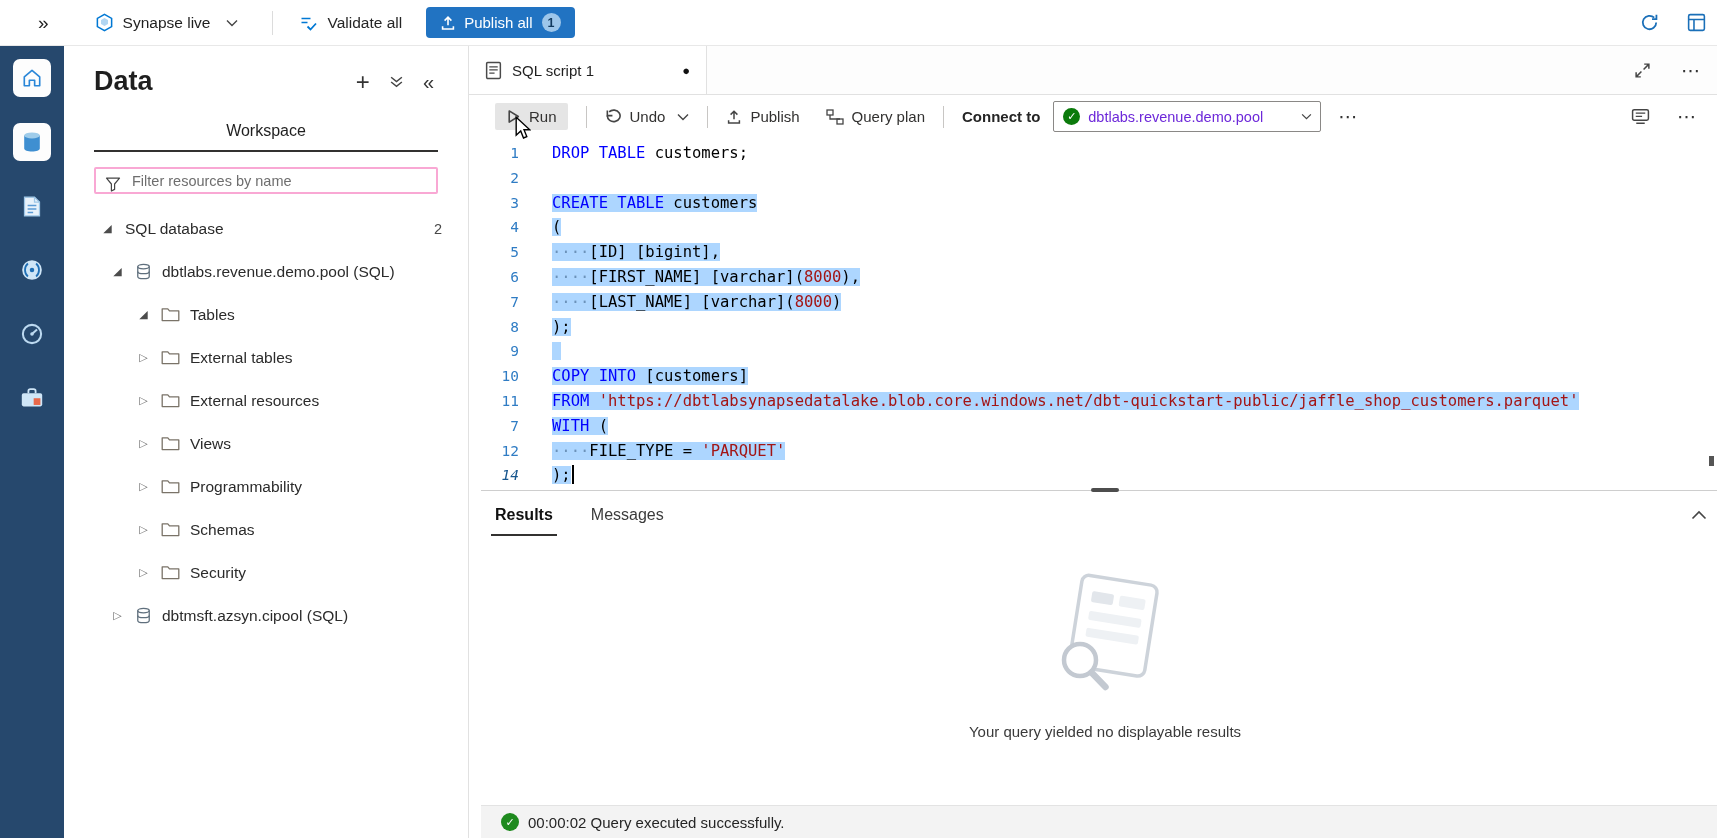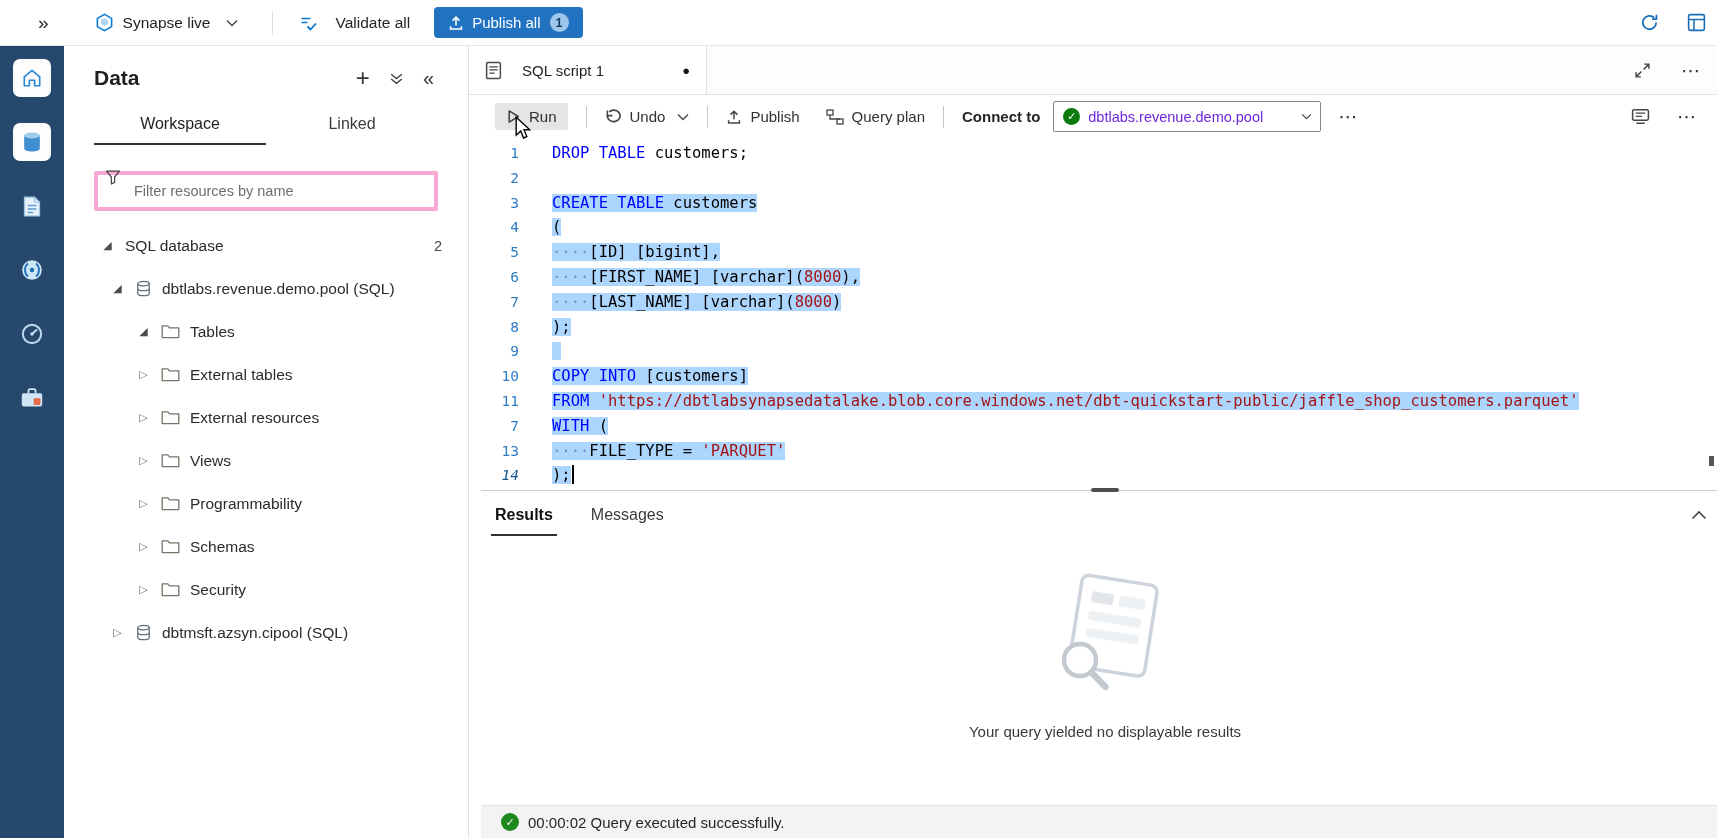--- a/index.html
+++ b/index.html
@@ -9,71 +9,71 @@
 
   
   .topbar { position:absolute; top:0; left:0; width:1717px; height:46px; background:#fff;
             border-bottom:1px solid #e8e8e8; display:flex; align-items:center; z-index:6; }
   .nav-expand { margin-left:38px; font-size:19px; color:#1f1f1f; cursor:pointer; line-height:1; }
   .mode-select { display:flex; align-items:center; margin-left:46px; cursor:pointer; }
   .mode-select .hex-ic { display:flex; }
   .mode-label { margin-left:9px; font-size:15.5px; color:#1f1f1f; }
   .mode-select .chev { margin-left:16px; display:flex; }
   .vdiv { width:1px; height:24px; background:#dcdcdc; margin-left:34px; }
-  .validate-btn { display:flex; align-items:flex-start; margin-left:26px; cursor:pointer; font-size:15.5px; color:#252525;gap:8px; }
+  .validate-btn { display:flex; align-items:flex-start; margin-left:26px; cursor:pointer; font-size:15.5px; color:#252525; }
   .validate-btn .v-ic { display:flex; margin-right:9px; }
   .publish-btn { display:flex; align-items:center; margin-left:24px; height:31px; padding:0 14px;
                  background:#2173c2; border:none; border-radius:4px; color:#fff; font-size:15px;
                  font-family:inherit; cursor:pointer; }
   .publish-btn .p-ic { display:flex; margin-right:8px; }
   .badge { margin-left:9px; width:19px; height:19px; border-radius:50%; background:#9dc6ea;
            color:#123a5e; font-size:12.5px; font-weight:bold; display:flex; align-items:center; justify-content:center; }
   .topbar-right { margin-left:auto; display:flex; align-items:center; gap:26px; padding-right:10px; }
   .tb-ic { display:flex; cursor:pointer; }
 
   
   .sidenav { position:absolute; top:46px; left:0; width:64px; height:792px; background:#26486d; z-index:5; }
   .nav-item { width:64px; height:64px; display:flex; align-items:center; justify-content:center; cursor:pointer; }
   .tile { width:38px; height:38px; border-radius:7px; display:flex; align-items:center; justify-content:center; }
   .tile.white { background:#fdfdfd; }
 
   
   .datapanel { position:absolute; top:46px; left:64px; width:405px; height:792px; background:#fff;
                border-right:1px solid #e1e1e1; }
   .dp-header { display:flex; align-items:center; padding:20px 34px 0 30px; }
-  .dp-title { font-size:21px; font-weight:600; color:#1f1f1f; }
+  .dp-title { font-size:27px; font-weight:600; color:#1f1f1f; }
   .dp-actions { margin-left:auto; display:flex; align-items:center; gap:19px; }
   .dp-actions .act { cursor:pointer; color:#333; display:flex; align-items:center; font-size:20px; line-height:1; }
   .dp-tabs { display:flex; margin:16px 30px 0 30px; }
   .dp-tab { flex:1; text-align:center; font-size:16px; color:#3b3b3b; padding:9px 0 10px;
             border-bottom:2.5px solid transparent; cursor:pointer; }
   .dp-tab.active { color:#1f1f1f; border-bottom-color:#323130; }
   .dp-filter { position:relative; margin:15px 30px 0 30px; }
-  .dp-filter input { width:100%; height:40px; border:4px solid #f9a8d4; border-radius:2px;
-                     padding:0 10px 0 36px; font-family:inherit; font-size:14.5px; color:#333; outline:none;margin-top:11px; }
+  .dp-filter input { width:100%; height:27px; border:2px solid #f9a8d4; border-radius:2px;
+                     padding:0 10px 0 36px; font-family:inherit; font-size:14.5px; color:#333; outline:none; }
   .dp-filter input::placeholder { color:#6e6e6e; }
   .dp-filter .funnel { position:absolute; left:11px; top:9px; display:flex; }
   .dp-tree { margin-top:13px; }
   .tree-row { height:43px; display:flex; align-items:center; cursor:pointer; padding-right:26px; }
   .tree-row.lvl0 { padding-left:36px; }
   .tree-row.lvl1 { padding-left:46px; }
   .tree-row.lvl2 { padding-left:72px; }
   .expander { width:15px; text-align:center; font-size:11px; color:#4c4c4c; }
   .expander.collapsed { color:#6b6b6b; }
   .node-icon { margin-left:10px; display:flex; }
   .tree-label { margin-left:10px; font-size:15.5px; color:#2b2b2b; white-space:nowrap; }
   .tree-count { margin-left:auto; font-size:14.5px; color:#484848; }
 
   
   .main { position:absolute; top:46px; left:469px; width:1248px; height:792px; background:#fff; }
   .tabrow { height:49px; background:#fdfdfd; border-bottom:1px solid #e1e1e1; display:flex; align-items:stretch; }
   .doc-tab { width:238px; background:#fff; border-right:1px solid #e1e1e1; display:flex; align-items:center;
              padding:0 16px; cursor:pointer; }
   .doc-tab .t-ic { display:flex; }
-  .doc-tab .t-label { margin-left:20px; font-size:15px; color:#1f1f1f; }
+  .doc-tab .t-label { margin-left:10px; font-size:15px; color:#1f1f1f; }
   .dirty { margin-left:auto; font-size:13px; color:#111; }
   .tabrow-right { margin-left:auto; display:flex; align-items:center; gap:30px; padding-right:16px; }
   .ellipsis { font-size:19px; color:#333; letter-spacing:1px; cursor:pointer; line-height:1; }
 
   .toolbar { height:43px; display:flex; align-items:center; padding-left:26px; font-size:15px; color:#323130; }
   .tb-item { display:flex; align-items:center; cursor:pointer; }
   .tb-item .ic { display:flex; margin-right:8px; }
   .run { background:#e5e5e5; border-radius:2px; padding:5px 11px; }
   .tdiv { width:1px; height:22px; background:#c8c6c4; margin:0 18px; }
   .undo-chev { margin-left:12px; display:flex; cursor:pointer; }
@@ -251,21 +251,20 @@
         <svg width="15" height="15" viewBox="0 0 14 14">
             <path d="M2 3 l5 4 5-4 M2 7.5 l5 4 5-4" stroke="#454545" stroke-width="1.4" fill="none"></path>
           </svg>
       </span>
       <span class="act">«</span>
     </span>
   </div>
 
   <div class="dp-tabs">
     <div class="dp-tab active">Workspace</div>
-    <div class="dp-tab">Linked</div>
   </div>
 
   <div class="dp-filter">
     <span class="funnel">
       <svg width="16" height="16" viewBox="0 0 16 16">
           <path d="M1.5 2.2 h13 L9.6 8 v5.4 l-3.2 1.6 V8 Z" fill="none" stroke="#454545" stroke-width="1.2" stroke-linejoin="round"></path>
         </svg>
     </span>
     <input type="text" placeholder="Filter resources by name" style="">
   </div>
@@ -464,21 +463,21 @@
       <div class="codeline"><span class="ln">3</span><span class="lc"><span class="seg sel"><span class="tk-kw">CREATE</span><span class="tk-pl"> </span><span class="tk-kw">TABLE</span><span class="tk-pl"> customers</span></span></span></div>
       <div class="codeline"><span class="ln">4</span><span class="lc"><span class="seg sel"><span class="tk-pl">(</span></span></span></div>
       <div class="codeline"><span class="ln">5</span><span class="lc"><span class="seg sel"><span class="tk-ws">····</span><span class="tk-pl">[ID] [bigint],</span></span></span></div>
       <div class="codeline"><span class="ln">6</span><span class="lc"><span class="seg sel"><span class="tk-ws">····</span><span class="tk-pl">[FIRST_NAME] [varchar](</span><span class="tk-num">8000</span><span class="tk-pl">),</span></span></span></div>
       <div class="codeline"><span class="ln">7</span><span class="lc"><span class="seg sel"><span class="tk-ws">····</span><span class="tk-pl">[LAST_NAME] [varchar](</span><span class="tk-num">8000</span><span class="tk-pl">)</span></span></span></div>
       <div class="codeline"><span class="ln">8</span><span class="lc"><span class="seg sel"><span class="tk-pl">);</span></span></span></div>
       <div class="codeline"><span class="ln">9</span><span class="lc"><span class="seg sel">&nbsp;</span></span></div>
       <div class="codeline"><span class="ln">10</span><span class="lc"><span class="seg sel"><span class="tk-kw">COPY</span><span class="tk-pl"> </span><span class="tk-kw">INTO</span><span class="tk-pl"> [customers]</span></span></span></div>
       <div class="codeline"><span class="ln">11</span><span class="lc"><span class="seg sel"><span class="tk-kw">FROM</span><span class="tk-pl"> </span><span class="tk-str">'https://dbtlabsynapsedatalake.blob.core.windows.net/dbt-quickstart-public/jaffle_shop_customers.parquet'</span></span></span></div>
       <div class="codeline"><span class="ln">7</span><span class="lc"><span class="seg sel"><span class="tk-kw">WITH</span><span class="tk-pl"> (</span></span></span></div>
-      <div class="codeline"><span class="ln">13</span><span class="lc"><span class="seg sel"><span class="tk-ws">····</span><span class="tk-pl">FILE_TYPE = </span><span class="tk-str">'PARQUET'</span></span></span></div>
+      <div class="codeline"><span class="ln">12</span><span class="lc"><span class="seg sel"><span class="tk-ws">····</span><span class="tk-pl">FILE_TYPE = </span><span class="tk-str">'PARQUET'</span></span></span></div>
       <div class="codeline"><span class="ln active">14</span><span class="lc"><span class="seg sel"><span class="tk-pl">);</span></span><span class="caret"></span></span></div>
     </div>
 
   <div class="results">
     <span class="resize-dash"></span>
     <div class="res-tabs">
       <div class="res-tab active">Results</div>
       <div class="res-tab">Messages</div>
       <span class="res-collapse">
         <svg width="16" height="10" viewBox="0 0 16 10">

